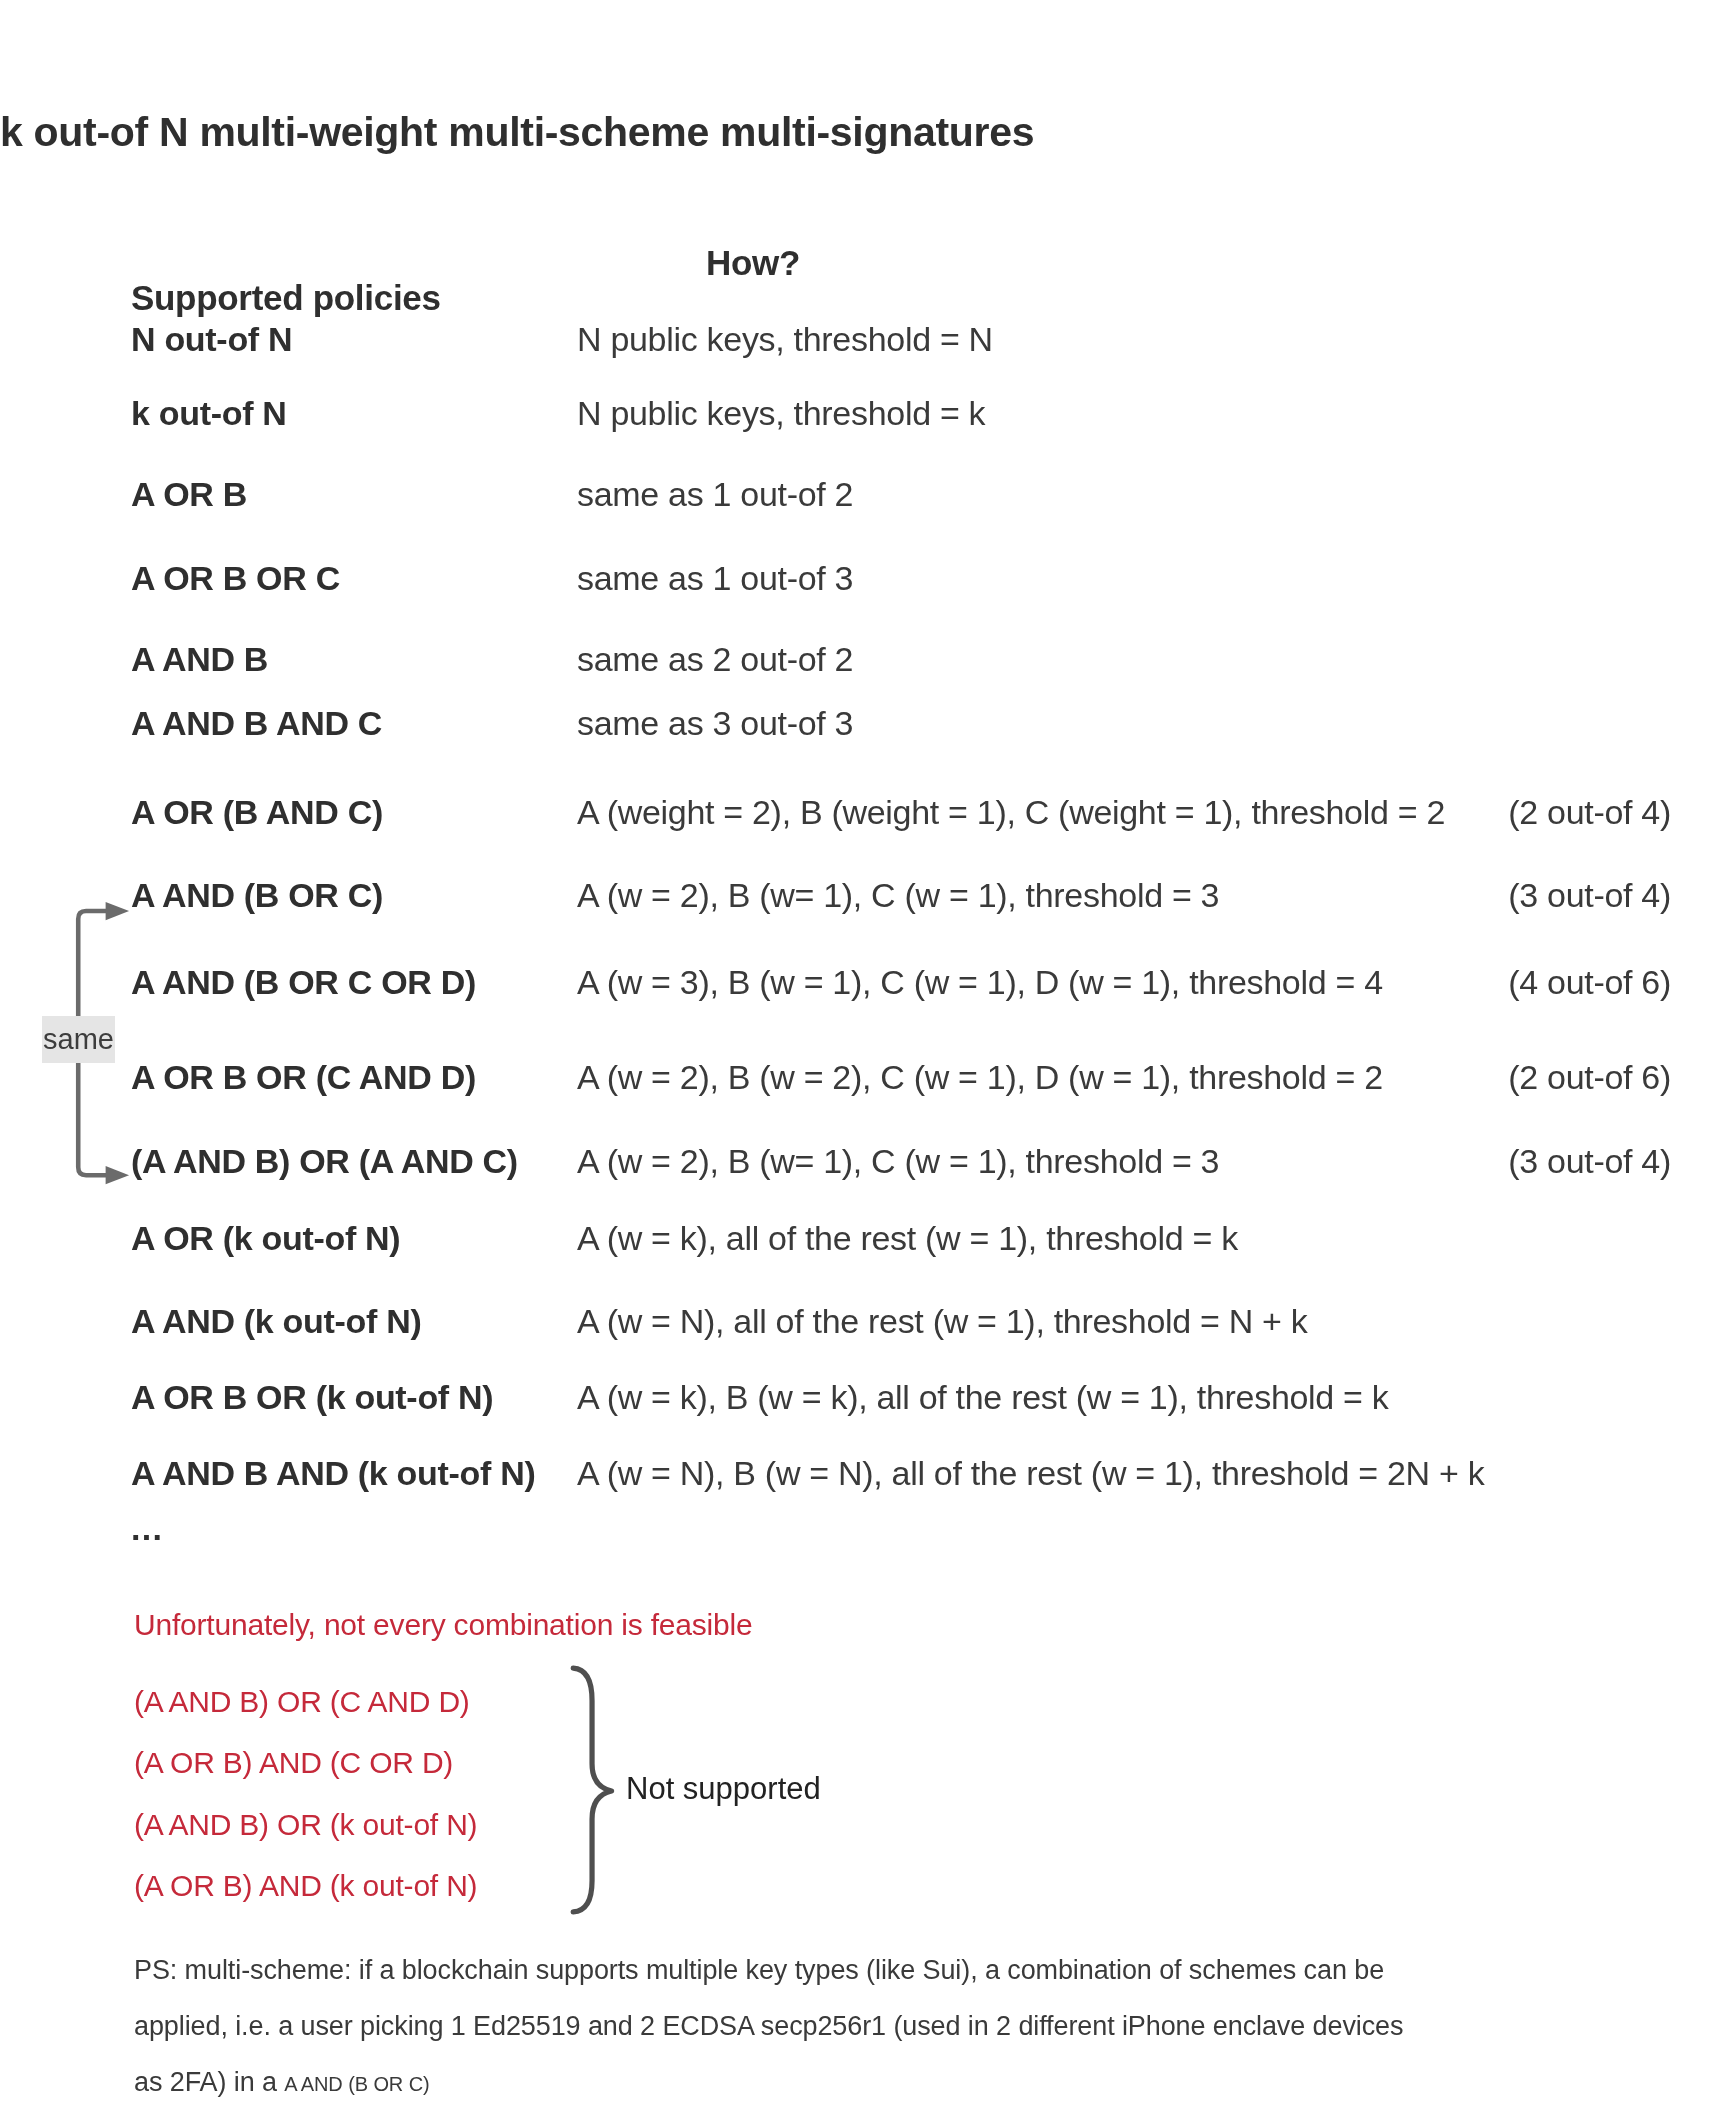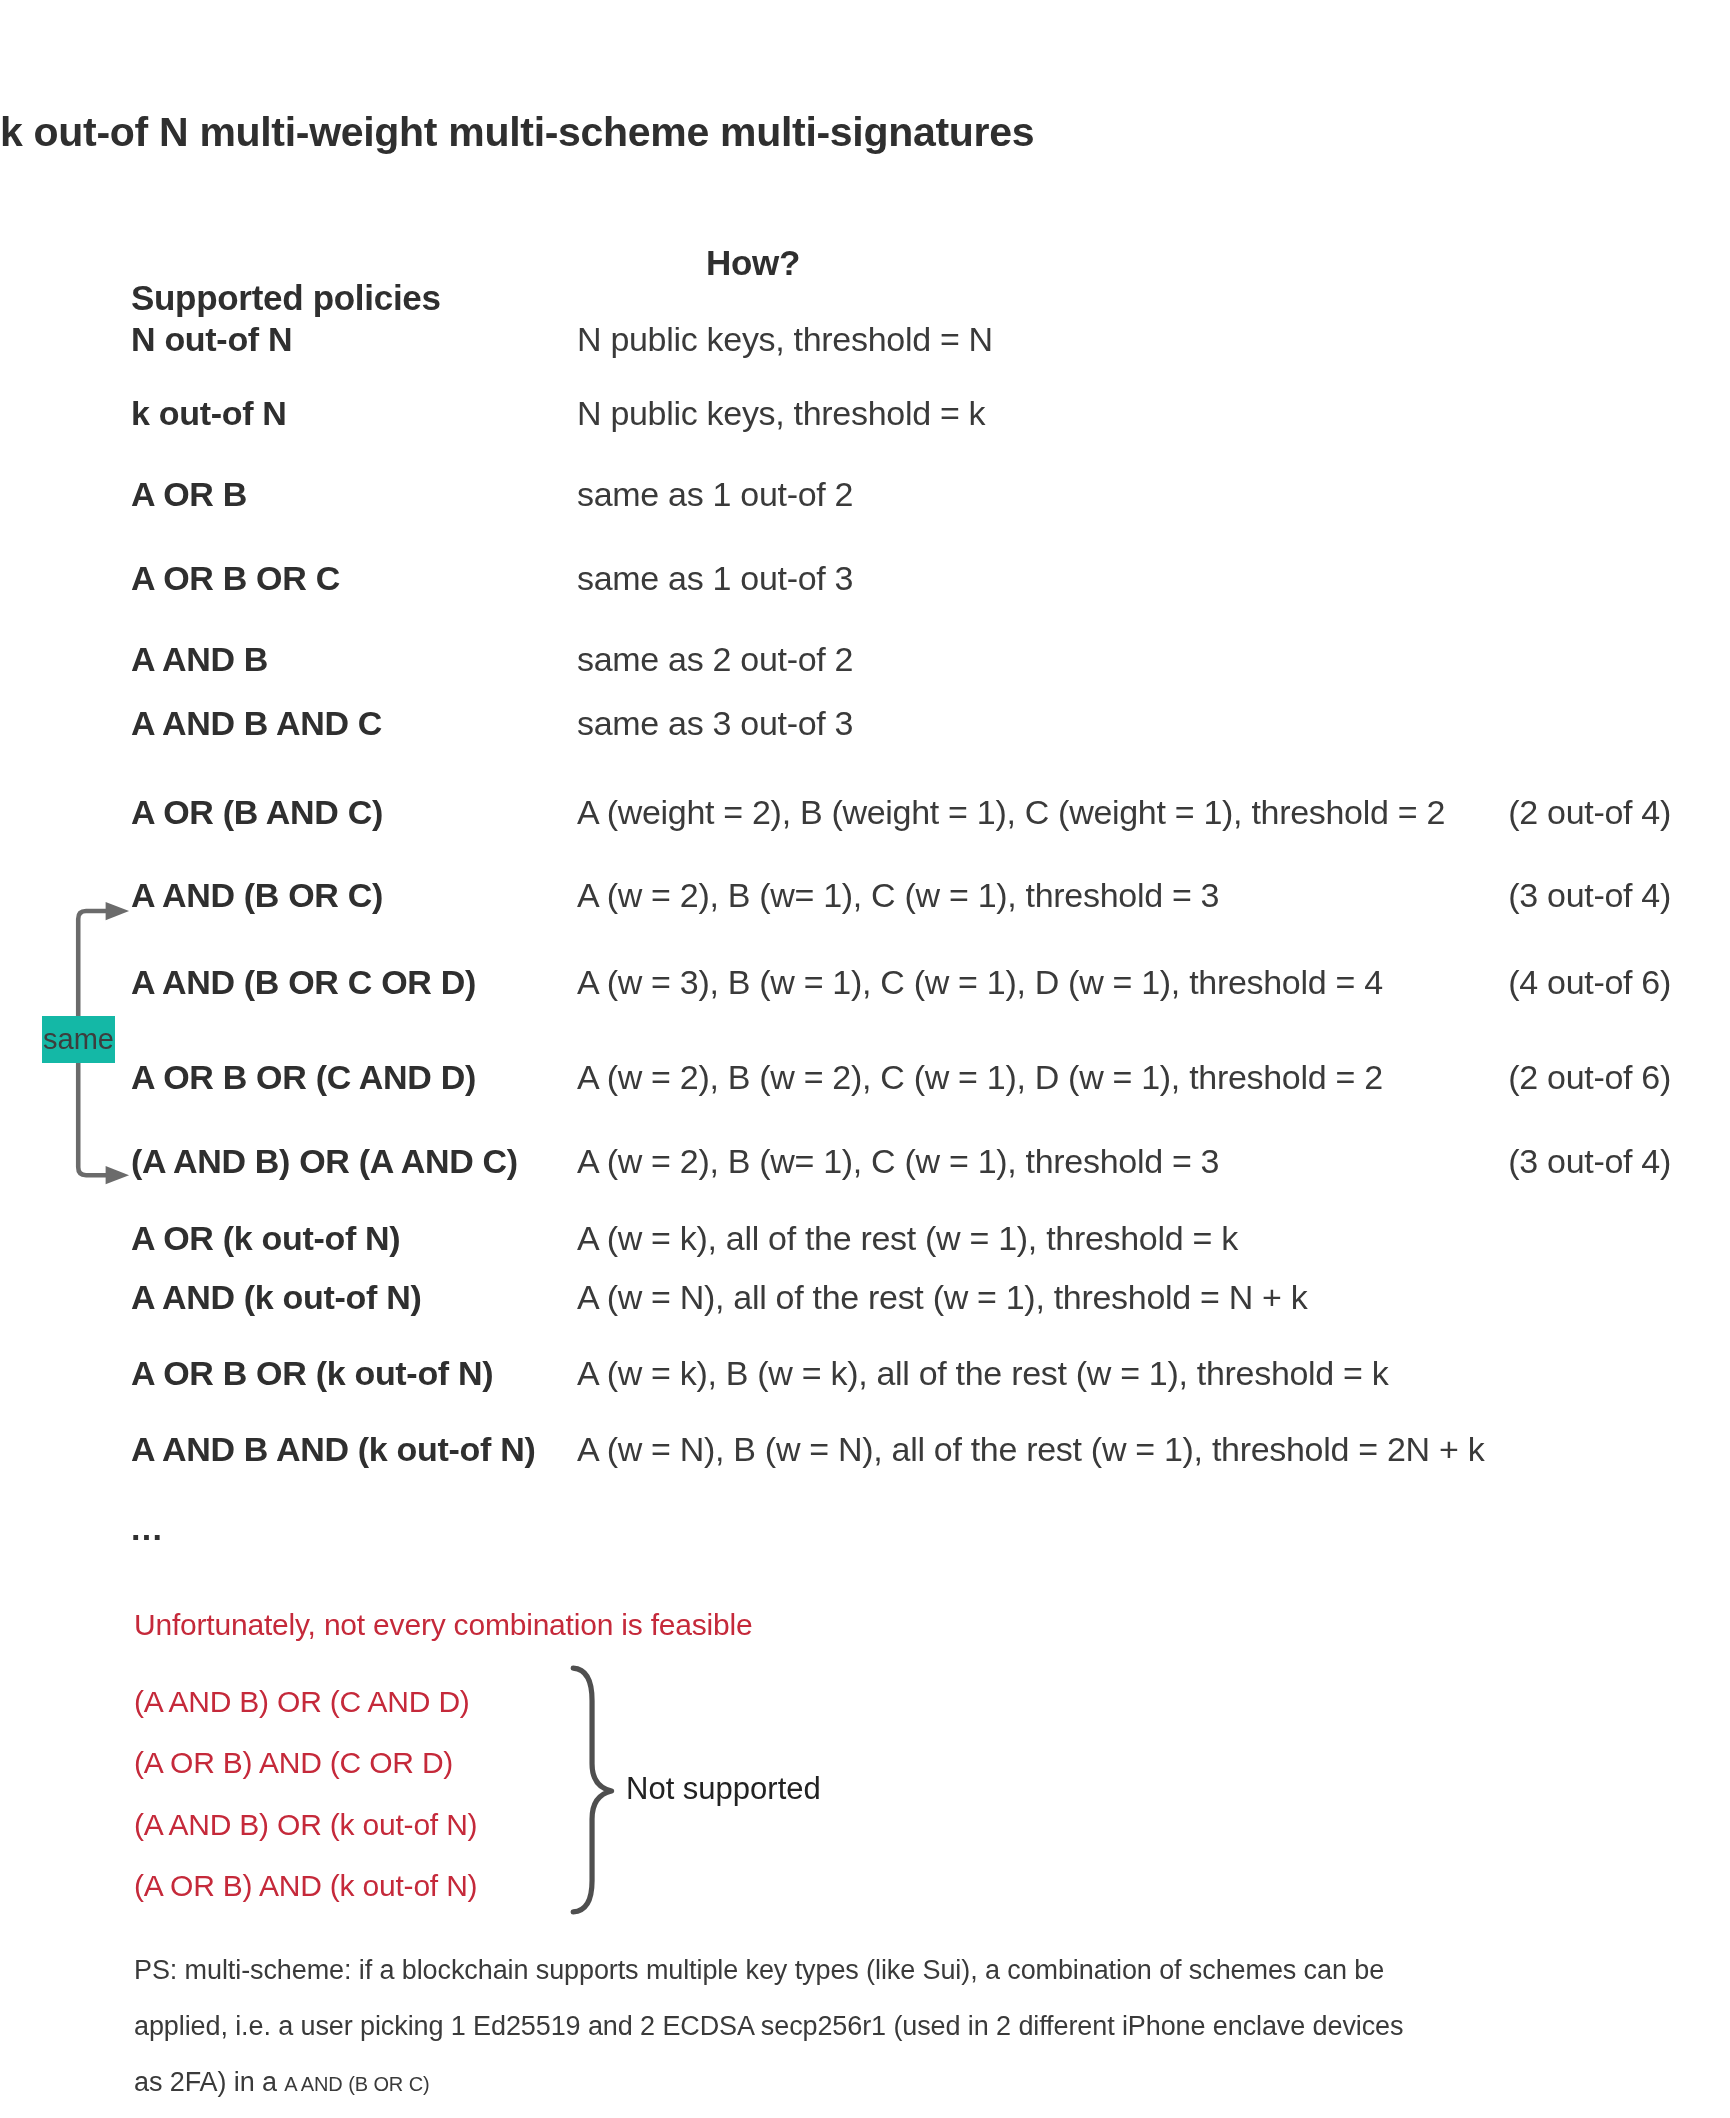--- a/index.html
+++ b/index.html
@@ -31,31 +31,31 @@
   .row:nth-child(2){margin-bottom:44px;}
   .row:nth-child(3){margin-bottom:47px;}
   .row:nth-child(4){margin-bottom:44px;}
   .row:nth-child(5){margin-bottom:27px;}
   .row:nth-child(6){margin-bottom:52px;}
   .row:nth-child(7){margin-bottom:46px;}
   .row:nth-child(8){margin-bottom:50px;}
   .row:nth-child(9){margin-bottom:58px;}
   .row:nth-child(10){margin-bottom:47px;}
   .row:nth-child(11){margin-bottom:40px;}
-  .row:nth-child(12){margin-bottom:22px;}
+  .row:nth-child(12){margin-bottom:46px;}
   .row:nth-child(13){margin-bottom:39px;}
   .row:nth-child(14){margin-bottom:39px;}
 
   .ellipsis{position:absolute;left:131px;top:1509px;font-size:34px;font-weight:bold;color:var(--heading,#2f2f2f);letter-spacing:1.3px;}
 
   .same-svg{position:absolute;left:39px;top:885px;}
   .same-label{
     position:absolute;left:42px;top:1016px;width:73px;
     text-align:center;font-size:29px;line-height:31px;
-    padding:7.8px 0;background:#14b8a6;color:#3d3d3d;
+    padding:7.8px 0;background:#e5e5e5;color:#3d3d3d;
   }
 
   .red-heading{position:absolute;left:134px;top:1608px;font-size:30px;color:var(--red,#c5293a);letter-spacing:-0.2px;}
   .red-list{position:absolute;left:134px;top:1685px;}
   .red-item{height:34px;line-height:34px;margin-bottom:27.4px;font-size:30px;color:var(--red,#c5293a);letter-spacing:-0.2px;white-space:nowrap;}
 
   .brace-svg{position:absolute;left:555px;top:1656px;}
   .not-supported{position:absolute;left:626px;top:1772px;font-size:31px;line-height:34px;color:#222222;white-space:nowrap;}
 
   .ps{position:absolute;left:134px;top:1942px;width:1541px;font-size:27px;line-height:56px;color:var(--text,#3a3a3a);letter-spacing:-0.1px;}

